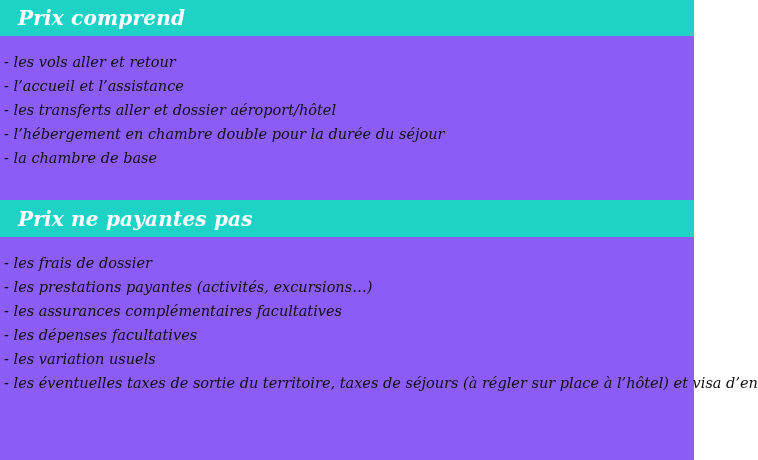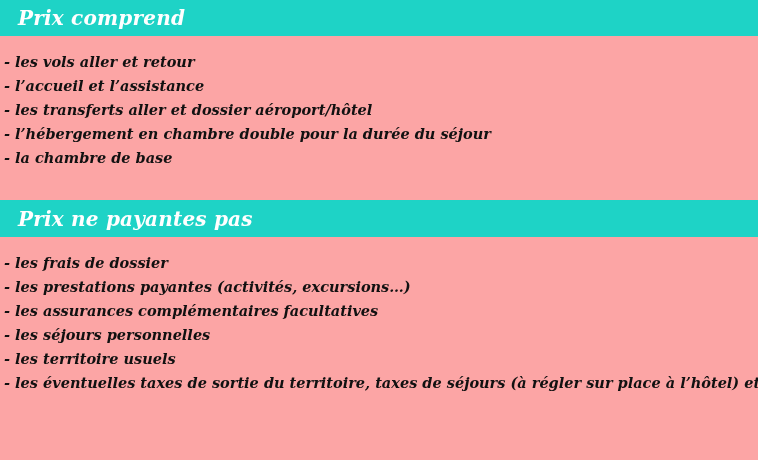--- a/index.html
+++ b/index.html
@@ -8,23 +8,23 @@
   }
   body {
     width: 758px;
     height: 460px;
     background: #ffffff;
     font-family: "Liberation Serif", serif;
     overflow: hidden;
   }
   .page {
     position: relative;
-    width: 758px;
+    width: 694px;
     height: 460px;
-    background: #fca5a5;
+    background: #8b5cf6;
     box-sizing: border-box;
   }
   .section {
     width: 100%;
   }
   .section-header {
     background: #1ed3c6;
     height: 37px;
     display: flex;
     align-items: center;
@@ -35,21 +35,20 @@
     color: #ffffff;
     font-family: "DejaVu Serif", serif;
     font-weight: bold;
     font-style: italic;
     font-size: 20px;
     letter-spacing: 0.2px;
     line-height: 1;
   }
   .section-body {
     padding: 14px 11px 6px 4px;
-    font-weight: bold;
   }
   .item {
     color: #111111;
     font-family: "DejaVu Serif", serif;
     font-style: italic;
     font-size: 14.5px;
     line-height: 24px;
     white-space: nowrap;
   }
   .spacer-gap {
@@ -80,19 +79,19 @@
   <div class="spacer-gap"></div>
 
   <div class="section section-two">
     <div class="section-header">
       <span class="title">Prix ne payantes pas</span>
     </div>
     <div class="section-body">
       <div class="item">- les frais de dossier</div>
       <div class="item">- les prestations payantes (activités, excursions…)</div>
       <div class="item">- les assurances complémentaires facultatives</div>
-      <div class="item">- les séjours personnelles</div>
-      <div class="item">- les territoire usuels</div>
+      <div class="item">- les dépenses facultatives</div>
+      <div class="item">- les variation usuels</div>
       <div class="item">- les éventuelles taxes de sortie du territoire, taxes de séjours (à régler sur place à l’hôtel) et visa d’entrée</div>
     </div>
   </div>
 
 </div>
 
 </body></html>

